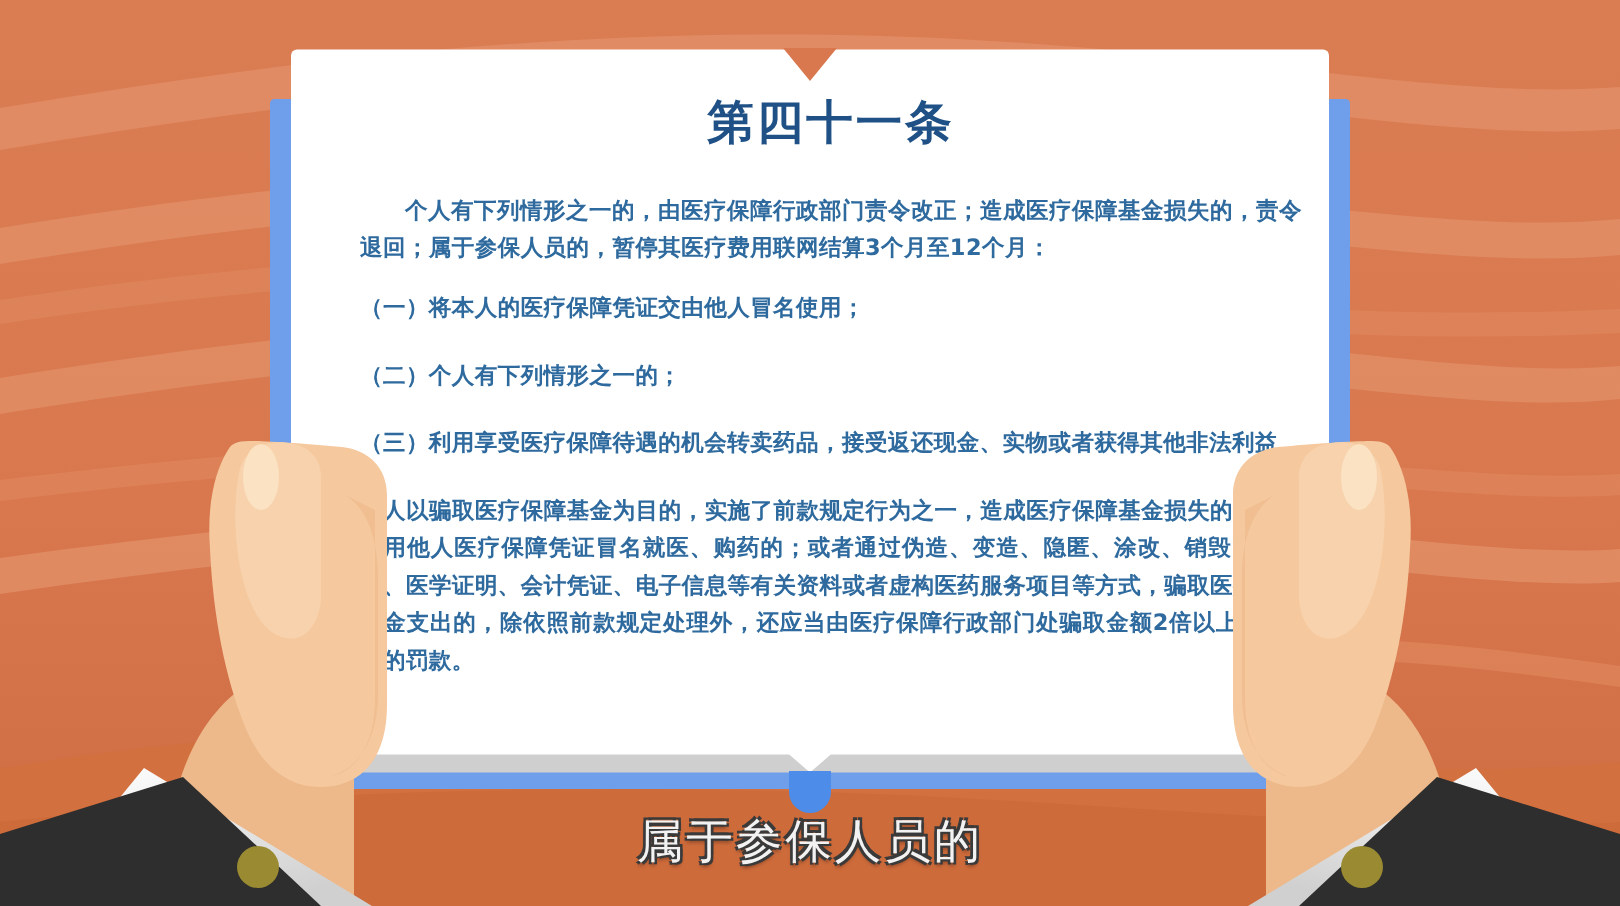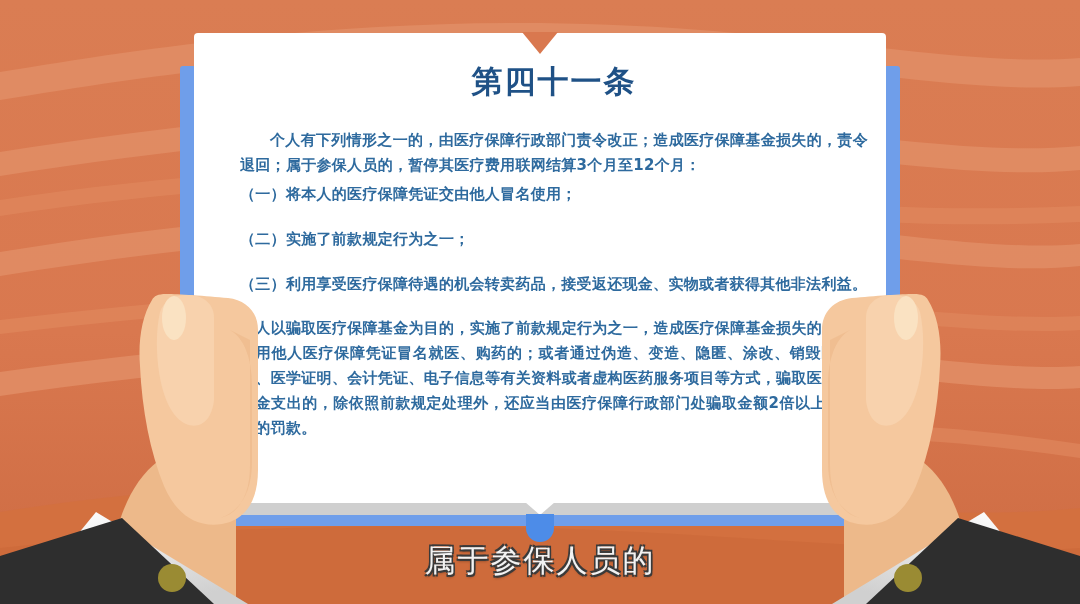--- a/index.html
+++ b/index.html
@@ -140,21 +140,21 @@
     margin-bottom: 25px;
   }
 
   .doc-para {
     color: #2e6a9e;
     font-size: 15px;
     font-weight: bold;
     line-height: 1.66;
     letter-spacing: 0.3px;
     text-align: justify;
-    margin-bottom: 4px;
+    margin-bottom: 16px;
   }
   .doc-para.indent { text-indent: 2em; }
   .doc-para.item   { margin-bottom: 20px; font-family: Liberation Serif, serif; }
   .doc-para.last   { margin-top: 6px; margin-bottom: 0; }
 
   
   .hand-layer {
     position: absolute;
     inset: 0;
     width: 1080px;
@@ -263,21 +263,21 @@
     <div class="pages">
       <div class="notch"></div>
 
       <div class="page-content">
         <div class="doc-title">第四十一条</div>
 
         <div class="doc-para indent">个人有下列情形之一的，由医疗保障行政部门责令改正；造成医疗保障基金损失的，责令退回；属于参保人员的，暂停其医疗费用联网结算3个月至12个月：</div>
 
         <div class="doc-para item">（一）将本人的医疗保障凭证交由他人冒名使用；</div>
 
-        <div class="doc-para item">（二）实施了前款规定行为之一；</div>
+        <div class="doc-para item">（二）个人有下列情形之一的；</div>
 
         <div class="doc-para item">（三）利用享受医疗保障待遇的机会转卖药品，接受返还现金、实物或者获得其他非法利益。</div>
 
         <div class="doc-para last">个人以骗取医疗保障基金为目的，实施了前款规定行为之一，造成医疗保障基金损失的；或者使用他人医疗保障凭证冒名就医、购药的；或者通过伪造、变造、隐匿、涂改、销毁医学文书、医学证明、会计凭证、电子信息等有关资料或者虚构医药服务项目等方式，骗取医疗保障基金支出的，除依照前款规定处理外，还应当由医疗保障行政部门处骗取金额2倍以上5倍以下的罚款。</div>
       </div>
     </div>
 
     <div class="page-edge">
       <div class="page-edge-notch"></div>
     </div>

